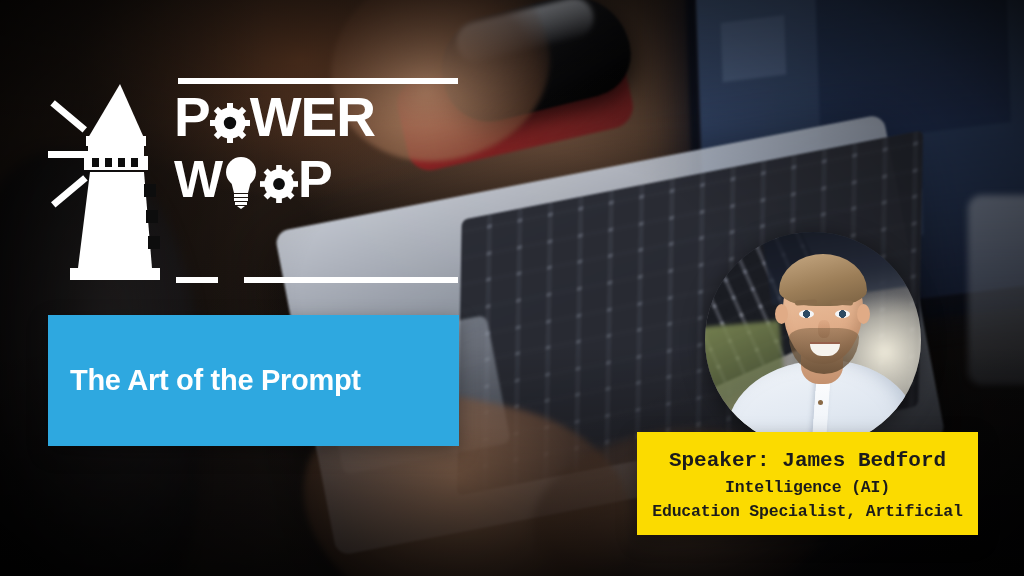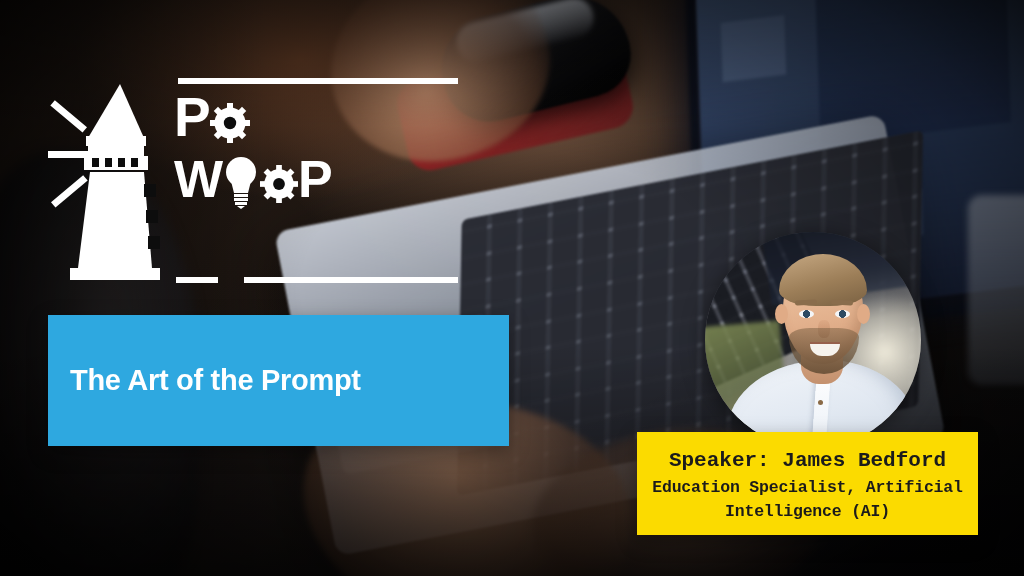--- a/index.html
+++ b/index.html
@@ -147,21 +147,21 @@
   .logo-line {
     position:relative; height:62px; display:flex; align-items:center;
     color:#fff; font-weight:bold; letter-spacing:-1px;
     font-size:55px; line-height:1; font-family:"Liberation Sans", sans-serif;
   }
   .logo-line .glyph { display:inline-block; }
   .logo-line .ico { display:inline-block; position:relative; }
 
   
   .title-box {
-    position:absolute; left:48px; top:315px; width:461px; height:131px;
+    position:absolute; left:48px; top:315px; width:411px; height:131px;
     background:#2ea8e0; display:flex; flex-direction:column;
     justify-content:center; padding:0 22px; gap:12px;
     box-shadow:0 6px 18px rgba(0,0,0,.35);
   }
   .title-line {
     color:#fff; font-weight:bold; font-size:29px; line-height:1.05;
     letter-spacing:-.3px; white-space:nowrap;
     font-family:"Liberation Sans", sans-serif;
   }
 
@@ -354,20 +354,21 @@
                 <rect x="33" y="17" width="7" height="6"></rect>
                 <rect x="17" y="0" width="6" height="7" transform="rotate(45 20 20)"></rect>
                 <rect x="17" y="33" width="6" height="7" transform="rotate(45 20 20)"></rect>
                 <rect x="0" y="17" width="7" height="6" transform="rotate(45 20 20)"></rect>
                 <rect x="33" y="17" width="7" height="6" transform="rotate(45 20 20)"></rect>
               </g>
             </g>
             <circle cx="20" cy="20" r="6.2" fill="#0d0d0d"></circle>
           </svg>
         </span>
+        <span class="glyph">WER</span>
       </div>
 
 
       <div class="logo-line" style="font-size:52px">
         <span class="glyph">W</span>
         <span class="ico">
           <svg width="38" height="56" viewBox="0 0 38 56" style="vertical-align:-16px">
             <g fill="#ffffff">
               <circle cx="19" cy="19" r="15"></circle>
               <path d="M8 24 L30 24 L26 40 L12 40 Z"></path>
@@ -430,17 +431,17 @@
     <div class="av-brow-r"></div>
     <div class="av-eye-l"></div>
     <div class="av-eye-r"></div>
     <div class="av-nose"></div>
     <div class="av-beard"></div>
     <div class="av-mouth"></div>
   </div>
 
   <div class="speaker-box">
     <div class="sp-name">Speaker: James Bedford</div>
+    <div class="sp-role">Intelligence (AI)</div>
     <div class="sp-role">Education Specialist, Artificial</div>
-    <div class="sp-role">Intelligence (AI)</div>
   </div>
 
 </div>
 
 </body></html>

